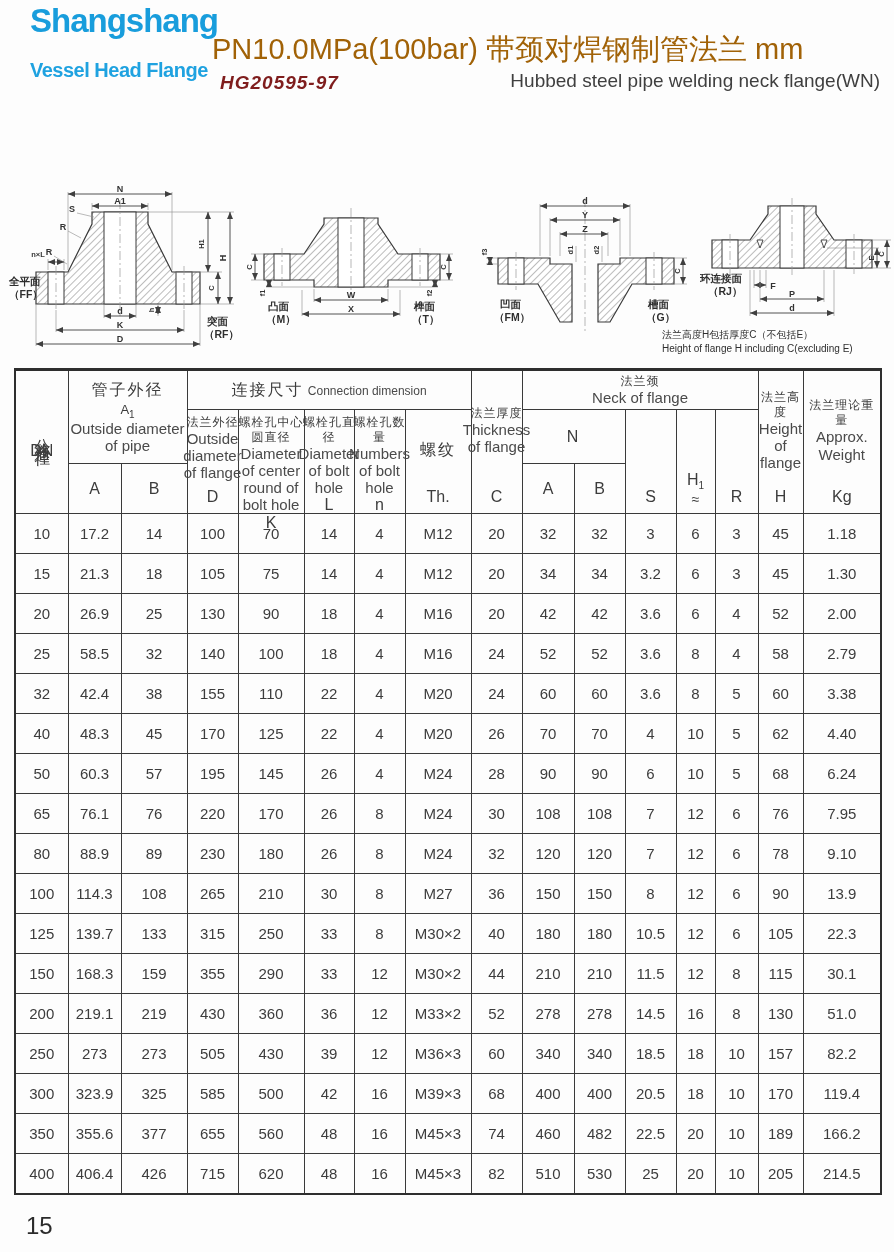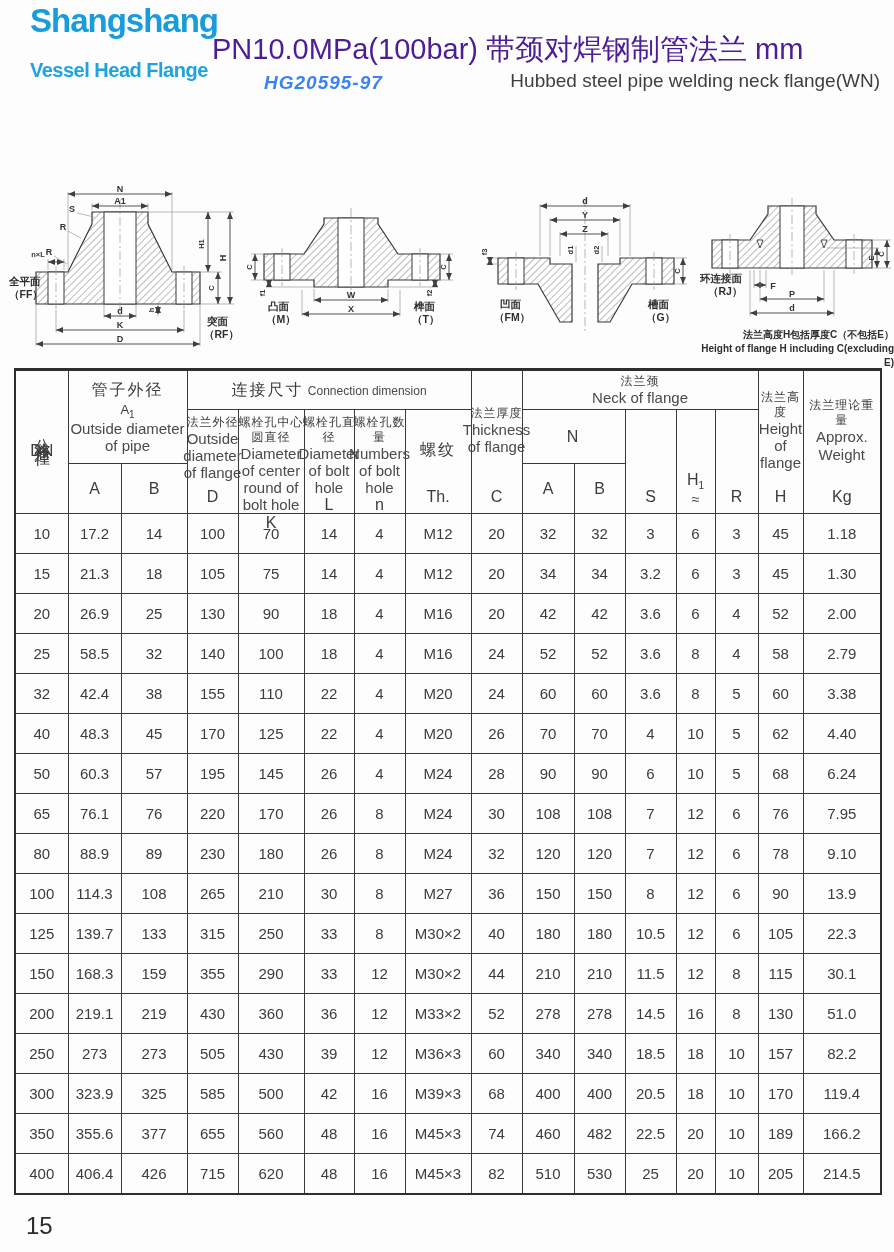--- a/index.html
+++ b/index.html
@@ -6,35 +6,35 @@
   body{
     width:894px;height:1252px;position:relative;overflow:hidden;
     background:#fdfdfd;color:#3c3c3c;
     font-family:"Liberation Sans",sans-serif;
     -webkit-font-smoothing:antialiased;
   }
   
   .logo{position:absolute;left:30px;top:4px;width:185px;color:#189ddc;}
   .logo .brand{font-size:33px;font-weight:bold;letter-spacing:-1px;line-height:1.05;}
   .logo .tag{font-size:20px;font-weight:600;letter-spacing:-0.5px;margin-top:20px;color:#1fa2e0;}
-  .title{position:absolute;left:212px;top:30px;width:676px;font-size:29px;color:#4c1d95;letter-spacing:0;white-space:nowrap;}
-  .standard{position:absolute;left:220px;top:72px;font-size:19px;font-weight:bold;font-style:italic;color:#3b82f6;letter-spacing:1px;margin-left:44px;}
+  .title{position:absolute;left:212px;top:30px;width:676px;font-size:29px;color:#a16207;letter-spacing:0;white-space:nowrap;}
+  .standard{position:absolute;left:220px;top:72px;font-size:19px;font-weight:bold;font-style:italic;color:#7f1d1d;letter-spacing:1px;}
   .subtitle-en{position:absolute;left:440px;top:70px;width:440px;text-align:right;font-size:19px;color:#3f3f3f;}
 
   
   .diag{position:absolute;}
   .dim{stroke:#3f3f3f;stroke-width:0.9;fill:none;}
   .ext{stroke:#8c8c8c;stroke-width:0.6;fill:none;}
   .cl{stroke:#9a9a9a;stroke-width:0.7;fill:none;stroke-dasharray:9 3 2 3;}
   .ol{stroke:#3a3a3a;stroke-width:1.2;}
   .dl{font-family:"Liberation Sans",sans-serif;font-size:9px;font-weight:bold;fill:#333;}
   .dls{font-family:"Liberation Sans",sans-serif;font-size:7.5px;font-weight:bold;fill:#333;}
   .fl{font-family:"Liberation Sans",sans-serif;font-size:10.5px;font-weight:bold;fill:#2e2e2e;}
-  .diag-note{position:absolute;left:694px;top:328px;width:200px;text-align:right;
-    font-size:10px;font-weight:bold;color:#2e2e2e;line-height:1.4;}
+  .diag-note{position:absolute;left:662px;top:328px;width:200px;text-align:left;
+    font-size:10px;font-weight:normal;color:#2e2e2e;line-height:1.4;}
 
   
   .spec{position:absolute;left:14px;top:368px;width:866px;border-collapse:collapse;table-layout:fixed;
     border:2px solid #2e2e2e;border-top:3px solid #2e2e2e;}
   .spec th,.spec td{border:1px solid #3a3a3a;padding:0;text-align:center;vertical-align:middle;
     font-weight:normal;color:#3c3c3c;}
   .spec td{font-size:15px;height:39px;}
   .tr1{height:40px;} .tr2{height:54px;} .tr3{height:50px;}
   .zh{font-size:12px;letter-spacing:1px;line-height:1.25;}
   .zh-lg{font-size:16px;letter-spacing:2px;}

